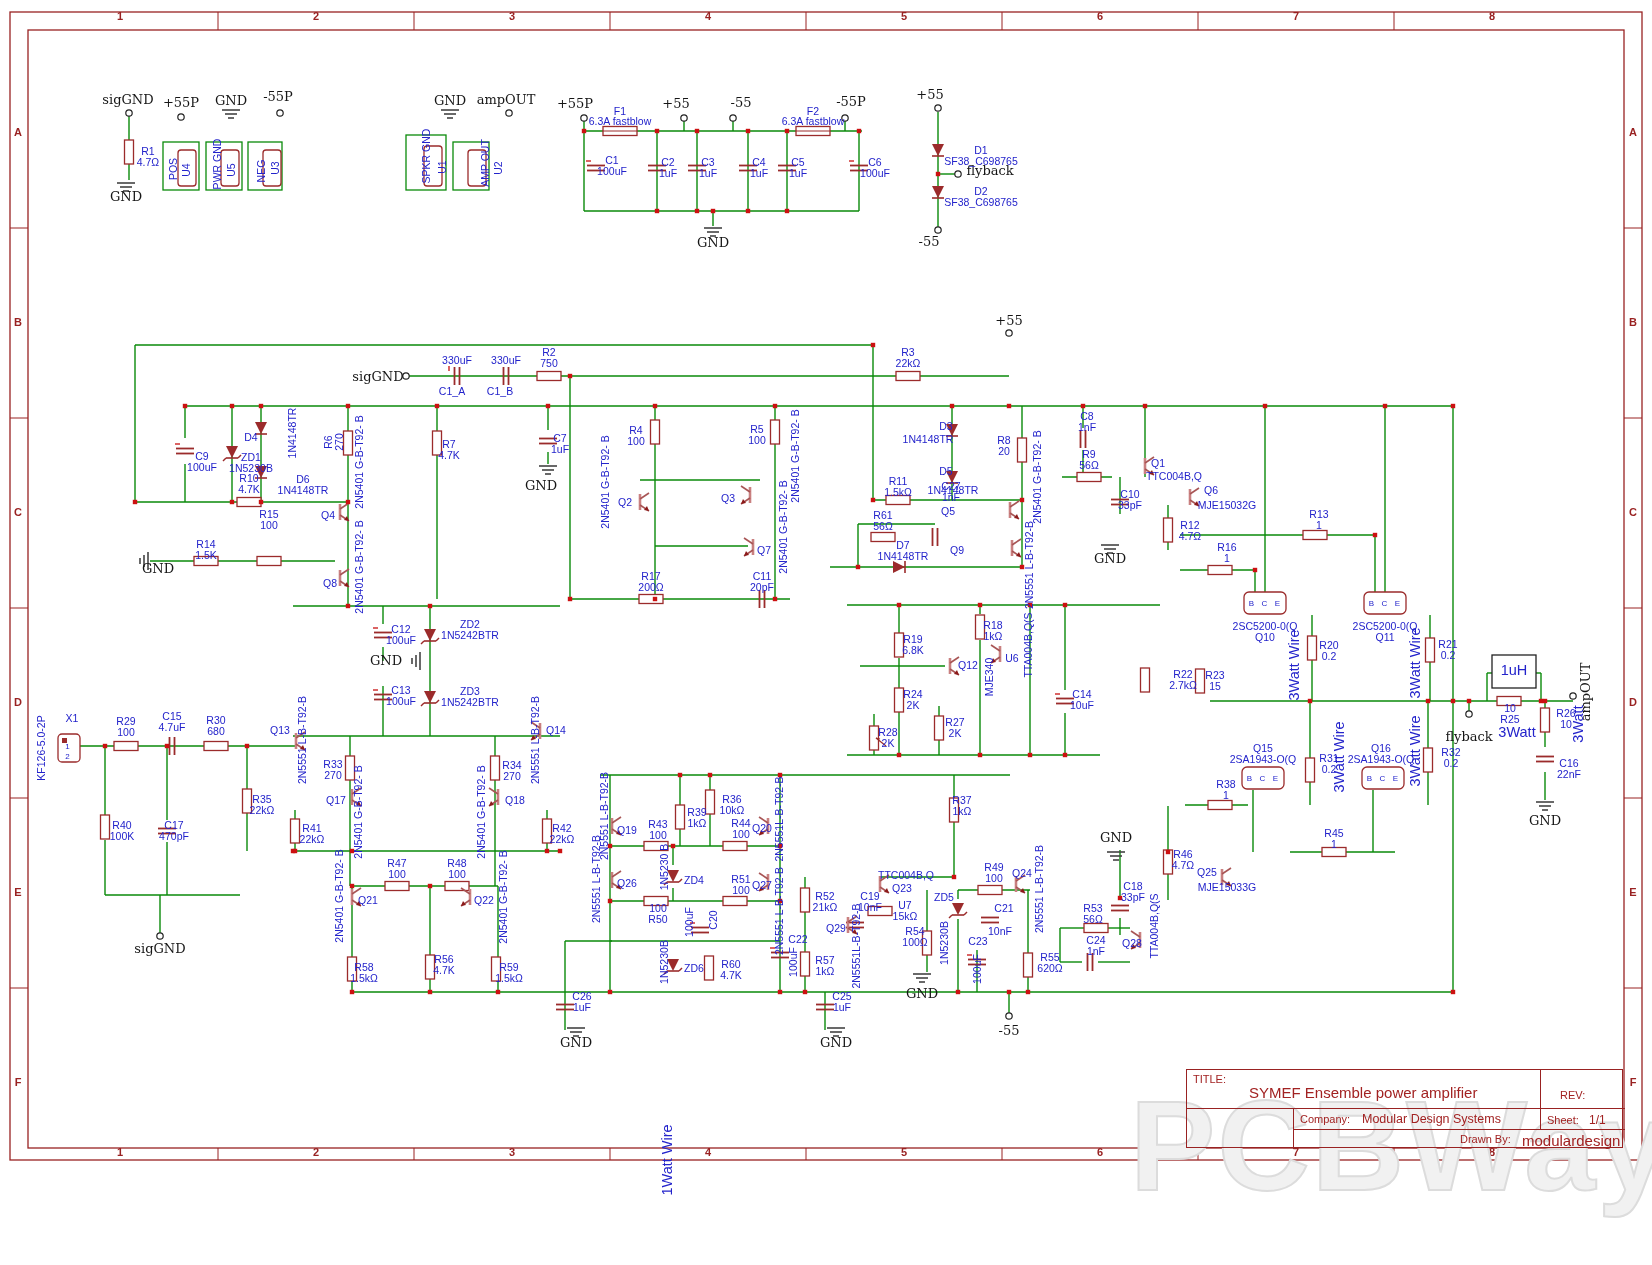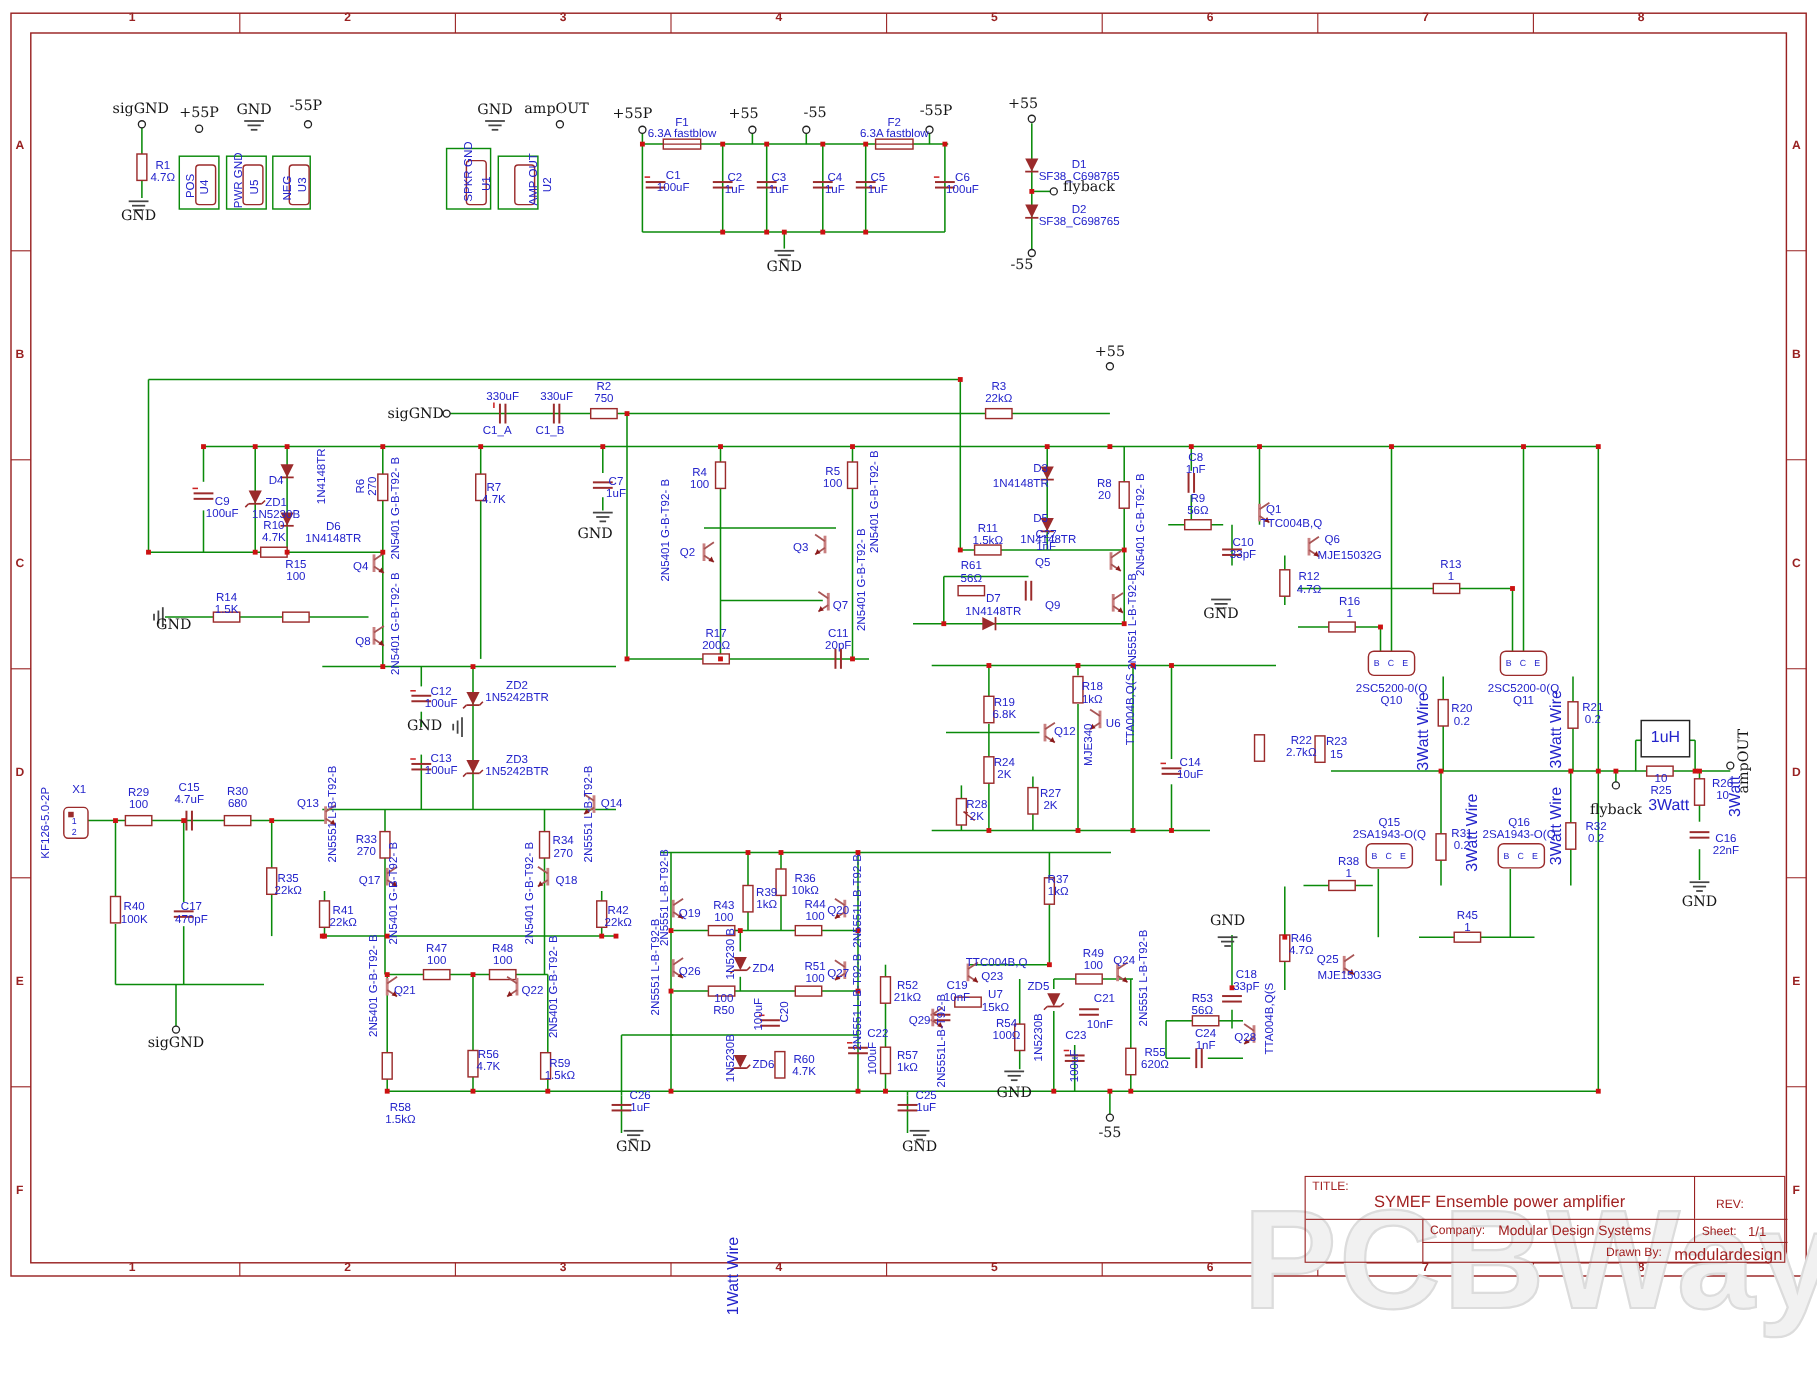--- a/index.html
+++ b/index.html
@@ -905,21 +905,21 @@
       <span class="lbl b" style="left: 562px; top: 834px;">R42
 22kΩ</span>
       <span class="lbl b" style="left: 368px; top: 901px;">Q21</span>
       <span class="lbl b v" style="left: 340px; top: 896px;">2N5401 G-B-T92- B</span>
       <span class="lbl b" style="left: 397px; top: 869px;">R47
 100</span>
       <span class="lbl b" style="left: 457px; top: 869px;">R48
 100</span>
       <span class="lbl b" style="left: 484px; top: 901px;">Q22</span>
       <span class="lbl b v" style="left: 504px; top: 897px;">2N5401 G-B-T92- B</span>
-      <span class="lbl b" style="left: 364px; top: 973px; margin-top: 40px;">R58
+      <span class="lbl b" style="left: 364px; top: 973px;">R58
 1.5kΩ</span>
       <span class="lbl b" style="left: 444px; top: 965px;">R56
 4.7K</span>
       <span class="lbl b" style="left: 509px; top: 973px;">R59
 1.5kΩ</span>
       <span class="lbl b" style="left: 627px; top: 831px;">Q19</span>
       <span class="lbl b v" style="left: 605px; top: 816px;">2N5551 L-B-T92-B</span>
       <span class="lbl b" style="left: 627px; top: 884px;">Q26</span>
       <span class="lbl b v" style="left: 597px; top: 879px;">2N5551 L-B-T92-B</span>
       <span class="lbl b" style="left: 658px; top: 830px;">R43

